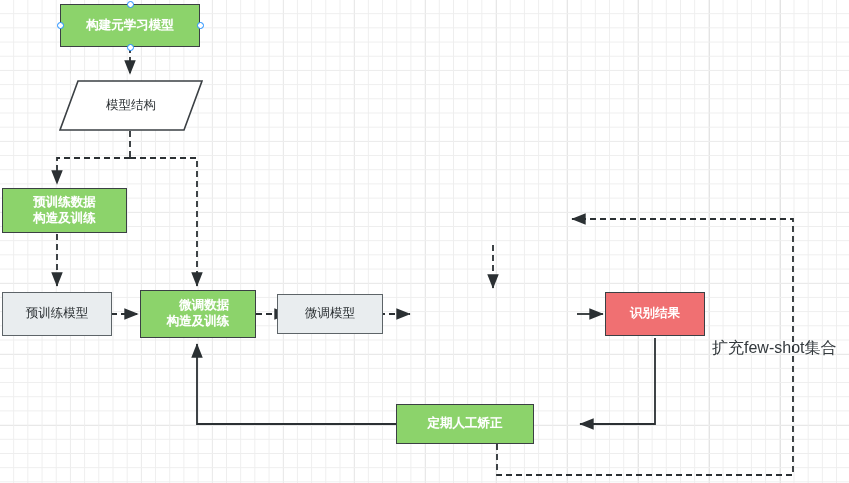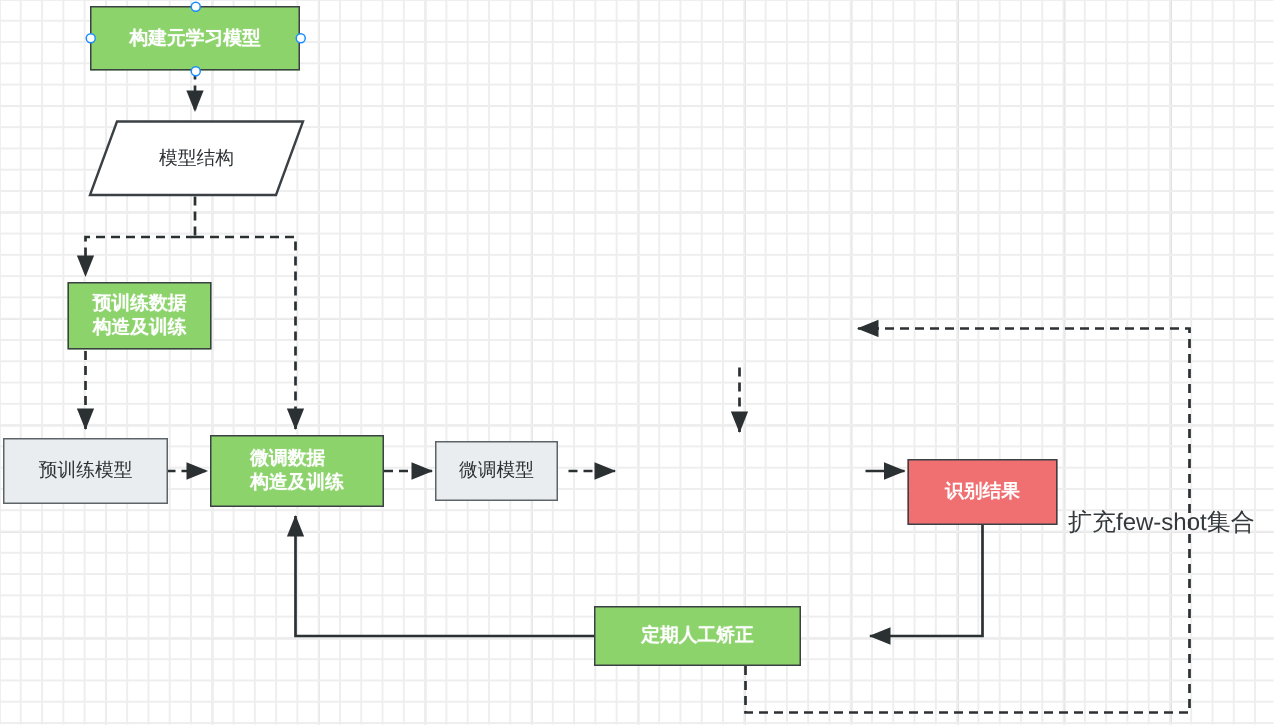--- a/index.html
+++ b/index.html
@@ -19,21 +19,21 @@
       linear-gradient(to right, #e0e0e0 1px, transparent 1px),
       linear-gradient(to bottom, #e0e0e0 1px, transparent 1px);
     background-size:14.2px 14.2px,14.2px 14.2px,71px 71px,71px 71px;
     background-position:-1px -1px,-1px -1px,-1px -1px,-1px -1px;
   }
   svg#edges{position:absolute;left:0;top:0;width:849px;height:483px;}
   .node{
     position:absolute;
     box-sizing:border-box;
     display:flex;align-items:center;justify-content:center;
-    text-align:left;
+    text-align:right;
     line-height:1.25;
     white-space:pre-line;
   }
   .n-green{
     background:#8CD36B;
     border:1.6px solid #3b4044;
     color:#ffffff;
     font-weight:bold;
     font-size:12.5px;
     text-shadow:0 0 1px rgba(255,255,255,.35);
@@ -122,41 +122,41 @@
   <div class="handle" style="left:196.5px;top:22px;"></div>
   <div class="handle" style="left:126.5px;top:43.5px;"></div>
 
   <div class="para" style="left:58px;top:79px;width:146px;height:53px;">
     <svg width="146" height="53">
       <polygon points="20,2 144,2 126,51 2,51" fill="#ffffff" stroke="#3b4044" stroke-width="1.6"></polygon>
     </svg>
     <span>模型结构</span>
   </div>
 
-  <div class="node n-green" style="left:2px;top:188px;width:96px;height:45px;margin-left:43px;">
+  <div class="node n-green" style="left:2px;top:188px;width:125px;height:45px;">
     <span>预训练数据
 构造及训练</span>
   </div>
 
   <div class="node n-grey" style="left:2px;top:292px;width:110px;height:44px;">
     <span>预训练模型</span>
   </div>
 
   <div class="node n-green" style="left:140px;top:290px;width:116px;height:48px;">
     <span>微调数据
 构造及训练</span>
   </div>
 
-  <div class="node n-grey" style="left:290px;top:294px;width:82px;height:40px;">
+  <div class="node n-grey" style="left:277px;top:294px;width:106px;height:40px;">
     <span>微调模型</span>
   </div>
 
 
 
-  <div class="node n-red" style="left:605px;top:292px;width:100px;height:44px;margin-top:14px;">
+  <div class="node n-red" style="left:605px;top:292px;width:100px;height:44px;">
     <span>识别结果</span>
   </div>
 
   <div class="node n-green" style="left:396px;top:404px;width:138px;height:40px;">
     <span>定期人工矫正</span>
   </div>
 
   <div class="edge-label" style="left:712px;top:338px;">
     <span>扩充few-shot集合</span>
   </div>

